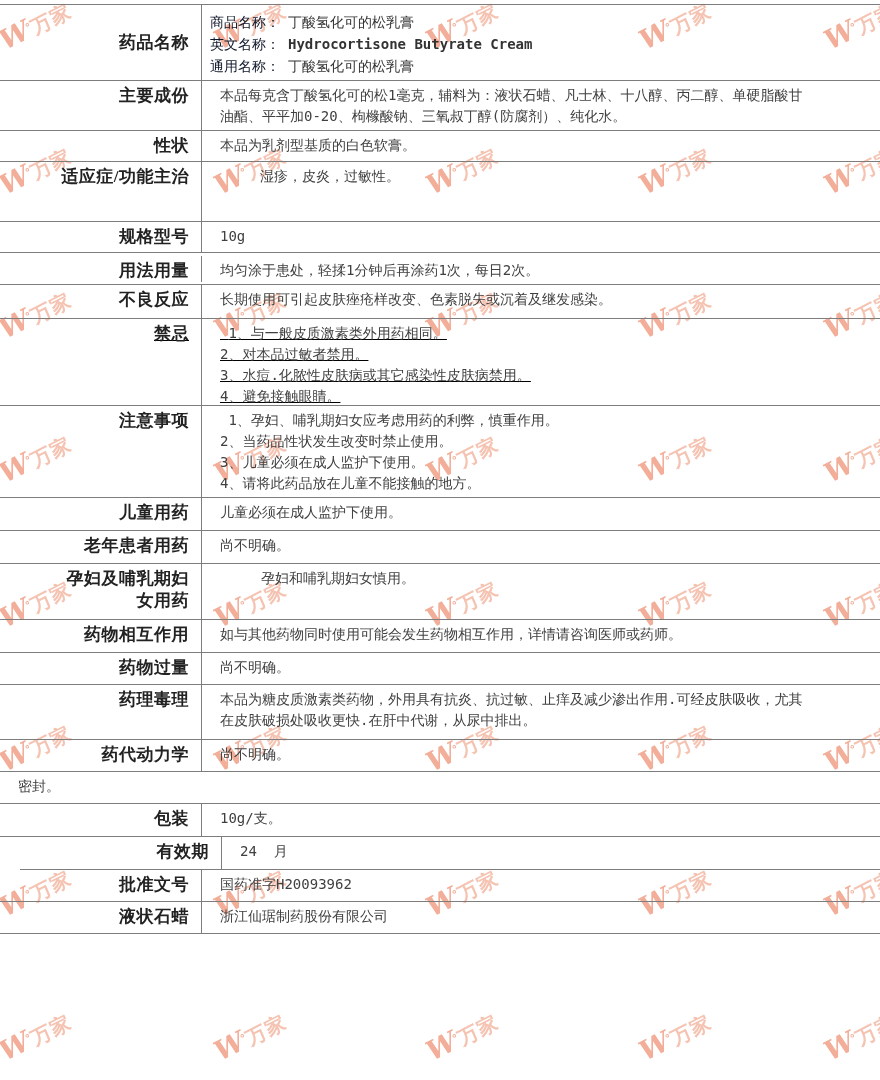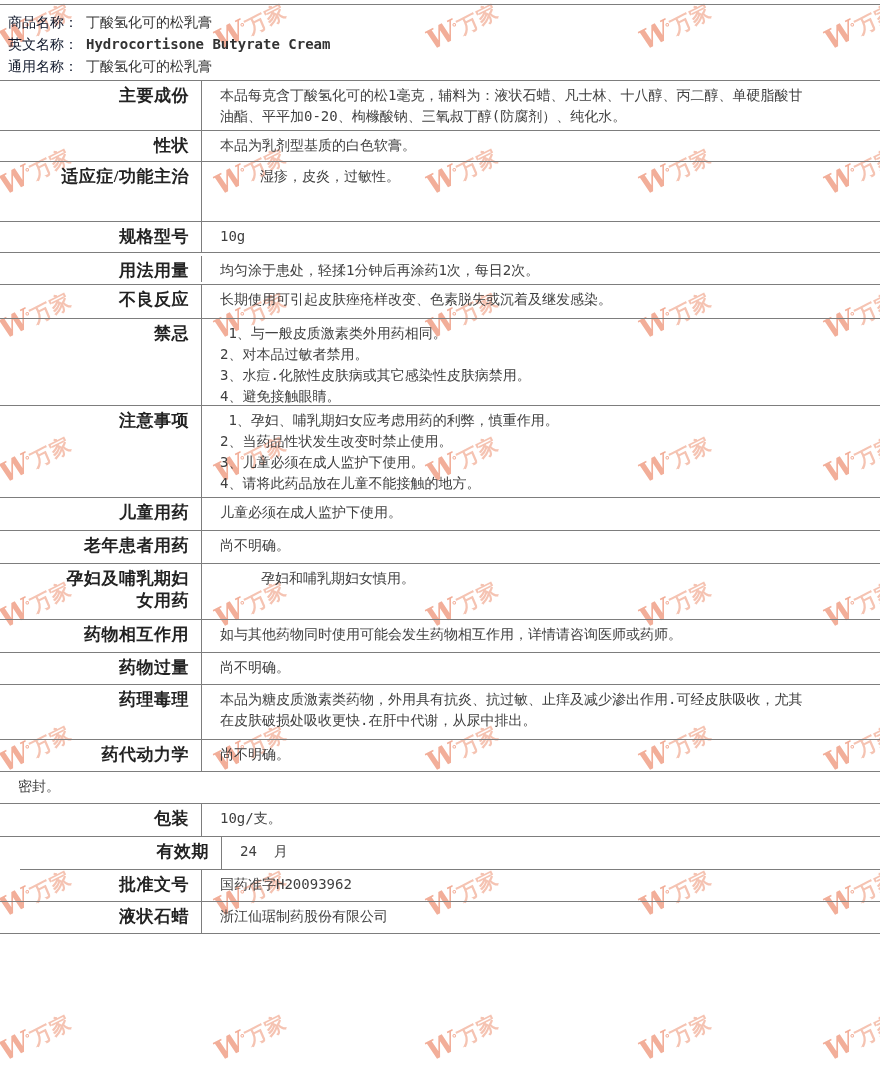--- a/index.html
+++ b/index.html
@@ -82,20 +82,23 @@
     <span class="wm" style="left: 860px; top: 892px;"><span class="wm-w" style="color: rgb(242, 174, 153);">W</span><span class="wm-deg" style="color: rgb(242, 174, 153);">°</span><span class="wm-t" style="color: rgb(245, 195, 178);">万家</span></span>
     <span class="wm" style="left: 35px; top: 1036px;"><span class="wm-w" style="color: rgb(242, 174, 153);">W</span><span class="wm-deg" style="color: rgb(242, 174, 153);">°</span><span class="wm-t" style="color: rgb(245, 195, 178);">万家</span></span>
     <span class="wm" style="left: 250px; top: 1036px;"><span class="wm-w" style="color: rgb(242, 174, 153);">W</span><span class="wm-deg" style="color: rgb(242, 174, 153);">°</span><span class="wm-t" style="color: rgb(245, 195, 178);">万家</span></span>
     <span class="wm" style="left: 462px; top: 1036px;"><span class="wm-w" style="color: rgb(242, 174, 153);">W</span><span class="wm-deg" style="color: rgb(242, 174, 153);">°</span><span class="wm-t" style="color: rgb(245, 195, 178);">万家</span></span>
     <span class="wm" style="left: 675px; top: 1036px;"><span class="wm-w" style="color: rgb(242, 174, 153);">W</span><span class="wm-deg" style="color: rgb(242, 174, 153);">°</span><span class="wm-t" style="color: rgb(245, 195, 178);">万家</span></span>
     <span class="wm" style="left: 860px; top: 1036px;"><span class="wm-w" style="color: rgb(242, 174, 153);">W</span><span class="wm-deg" style="color: rgb(242, 174, 153);">°</span><span class="wm-t" style="color: rgb(245, 195, 178);">万家</span></span>
   </div>
 
 <div class="drug-table">
     <div class="row" style="height: 76px;">
+      <div class="cell-label middle">
+        <div class="lbl">药品名称</div>
+      </div>
       <div class="cell-content namebox">
         <div class="pair"><span class="pair-key">商品名称：</span><span class="pair-val">丁酸氢化可的松乳膏</span></div>
         <div class="pair"><span class="pair-key">英文名称：</span><span class="pair-val mono">Hydrocortisone Butyrate Cream</span></div>
         <div class="pair"><span class="pair-key">通用名称：</span><span class="pair-val">丁酸氢化可的松乳膏</span></div>
       </div>
     </div>
     <div class="row" style="height: 50px;">
       <div class="cell-label">
         <div class="lbl">主要成份</div>
       </div>
@@ -136,21 +139,21 @@
       </div>
     </div>
     <div class="row" style="height: 34px;">
       <div class="cell-label">
         <div class="lbl">不良反应</div>
       </div>
       <div class="cell-content">
         <div class="line">长期使用可引起皮肤痤疮样改变、色素脱失或沉着及继发感染。</div>
       </div>
     </div>
-    <div class="row" style="height: 87px;">
+    <div class="row" style="height: 87px; text-decoration: underline;">
       <div class="cell-label">
         <div class="lbl">禁忌</div>
       </div>
       <div class="cell-content">
         <div class="line"> 1、与一般皮质激素类外用药相同。</div>
         <div class="line">2、对本品过敏者禁用。</div>
         <div class="line">3、水痘.化脓性皮肤病或其它感染性皮肤病禁用。</div>
         <div class="line">4、避免接触眼睛。</div>
       </div>
     </div>

